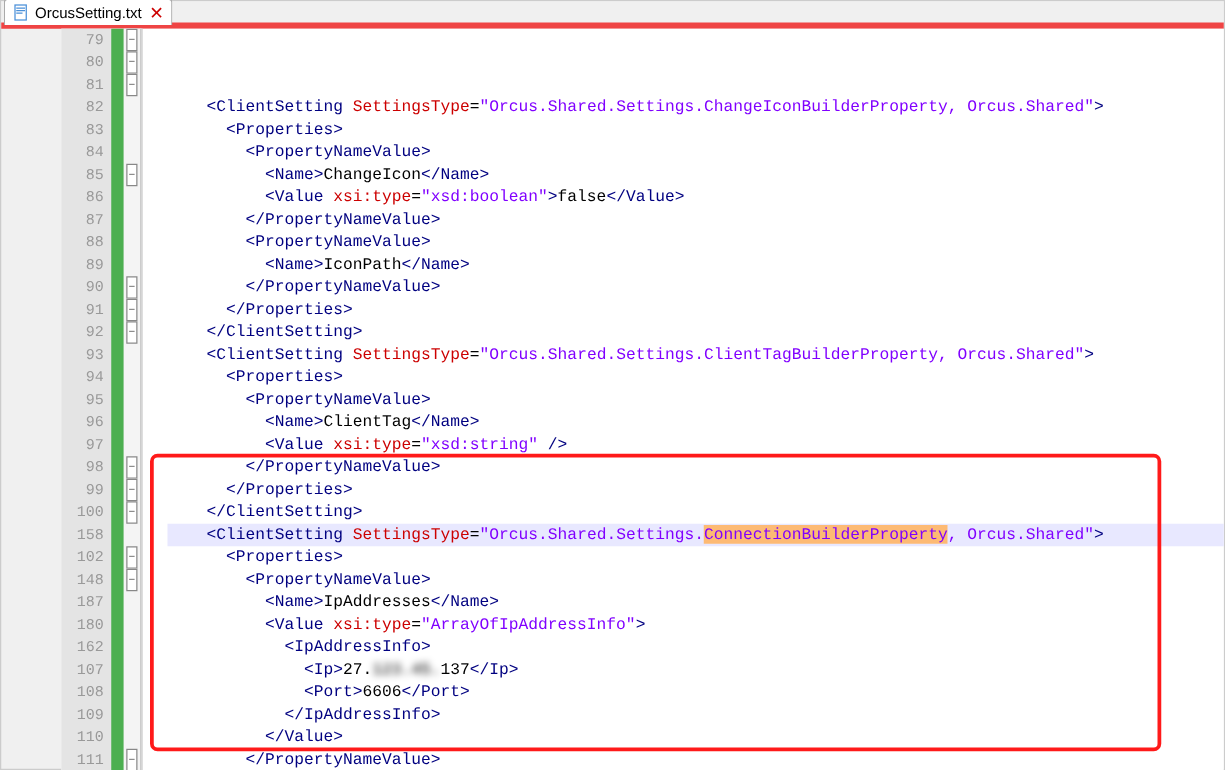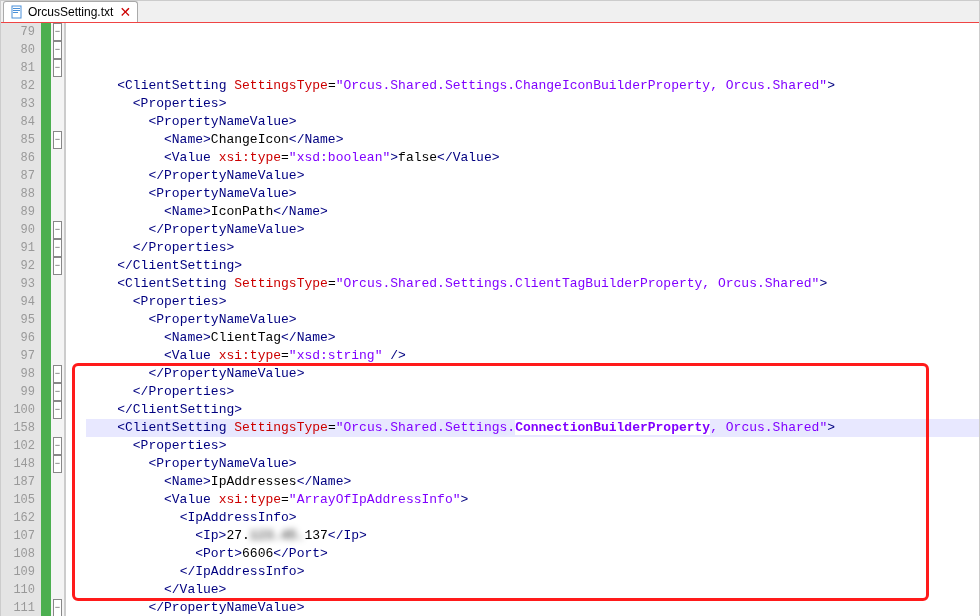--- a/index.html
+++ b/index.html
@@ -17,21 +17,21 @@
     background: #f0f0f0;
     display: flex;
     flex-direction: column;
     border: 1px solid #ccc;
   }
   .tab-bar {
     height: 22px;
     background: #f0f0f0;
     display: flex;
     align-items: center;
-    border-bottom: 1px solid #ef4444;
+    border-bottom: 5px solid #ef4444;
     padding-left: 2px;
     font-family: "Segoe UI", Tahoma, sans-serif;
     font-size: 12px;
   }
   .tab {
     height: 21px;
     background: #fff;
     border: 1px solid #aaa;
     border-bottom: none;
     border-top-left-radius: 3px;
@@ -41,20 +41,21 @@
     align-items: center;
     gap: 4px;
   }
   .tab .icon { width: 14px; height: 14px; }
   .tab .close { color: #c00; font-size: 14px; line-height: 1; margin-left: 2px;}
   .editor-area {
     flex: 1;
     display: flex;
     background: #fff;
     position: relative;
+    margin-left: 48px;
   }
   .gutter {
     display: flex;
     border-right: 1px solid #ccc;
     background: #e4e4e4;
   }
   .linenums {
     width: 40px;
     text-align: right;
     color: #999;
@@ -96,21 +97,21 @@
     position: relative;
     padding-left: 20px;
   }
   .code-line { height: 18px; }
   .t-bracket { color: #000080; }
   .t-attr { color: #cc0000; }
   .t-str { color: #8000ff; }
   .t-text { color: #000; font-weight: normal; }
   .t-eq { color: #000; }
   .hl-line { background: #e8e8ff; }
-  .hl-word { background: #ffffff; font-weight: bold; }
+  .hl-word { background: #fdba74; }
   .red-box {
     position: absolute;
     border: 3px solid #ff1a1a;
     border-radius: 6px;
     pointer-events: none;
   }
   .blur {
     filter: blur(3px);
     display: inline-block;
   }
@@ -155,21 +156,21 @@
           <div>95</div>
           <div>96</div>
           <div>97</div>
           <div>98</div>
           <div>99</div>
           <div>100</div>
           <div>158</div>
           <div>102</div>
           <div>148</div>
           <div>187</div>
-          <div>105</div>
+          <div>180</div>
           <div>162</div>
           <div>107</div>
           <div>108</div>
           <div>109</div>
           <div>110</div>
           <div>111</div>
         </div>
       <div class="markers"></div>
       <div class="fold-col" id="foldcol">
           <div>

